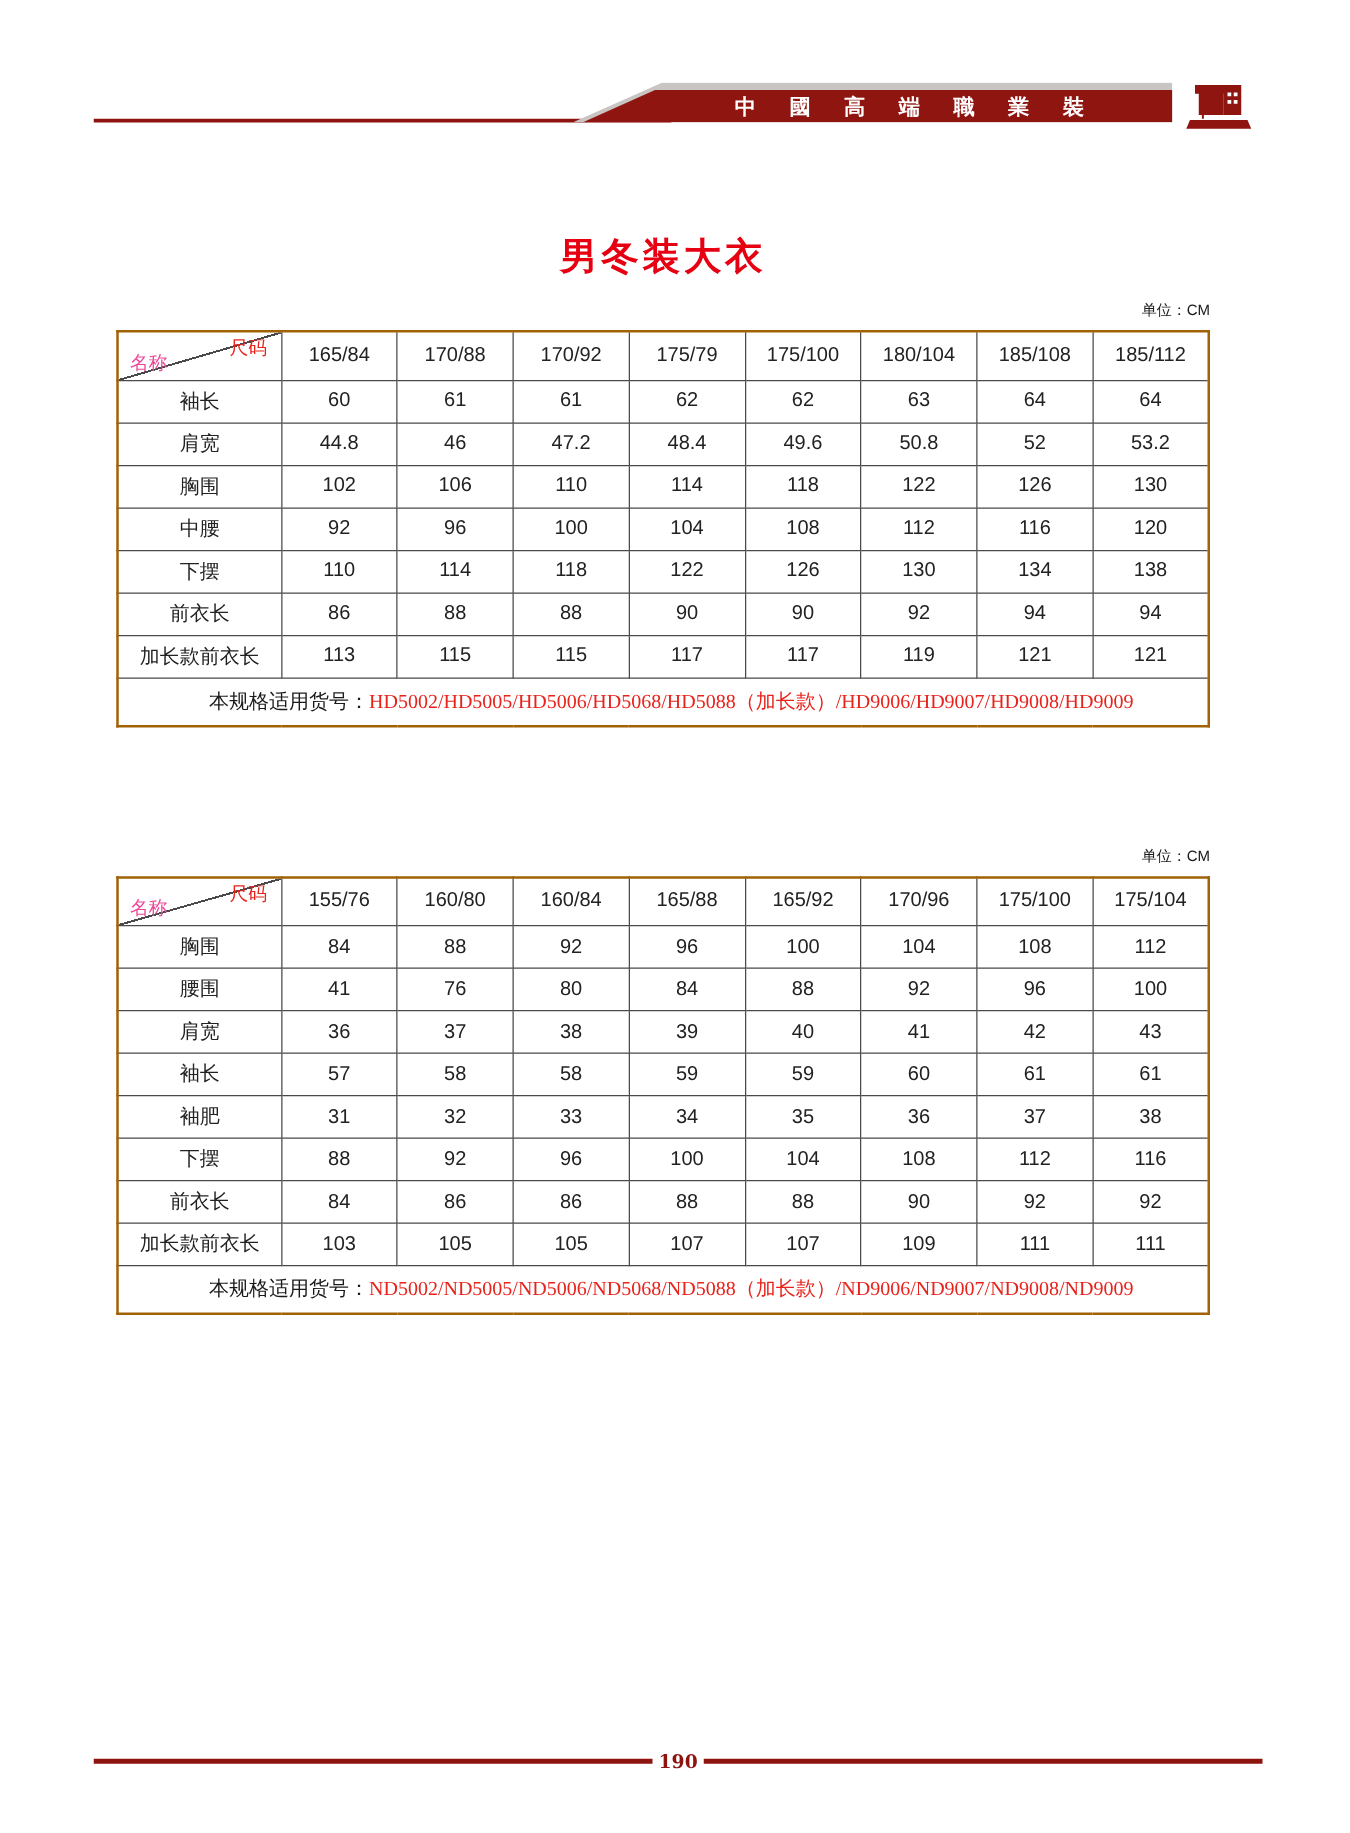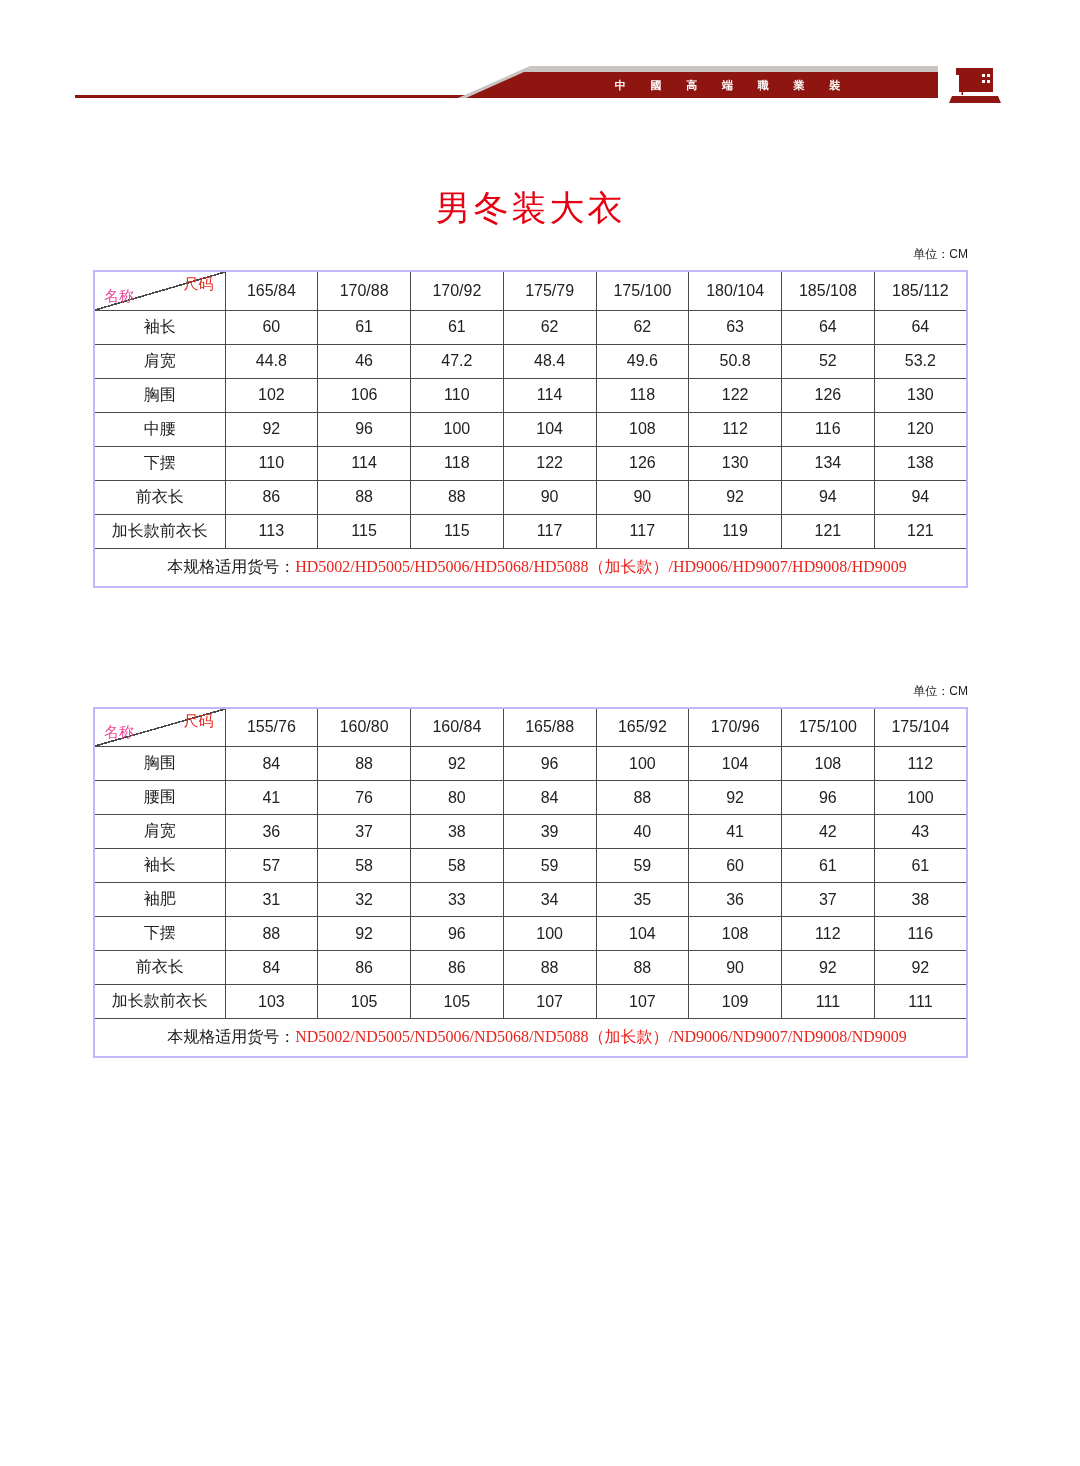--- a/index.html
+++ b/index.html
@@ -25,42 +25,42 @@
     width: 480px; height: 32px; background: #c9c5c3;
     clip-path: polygon(72px 0, 100% 0, 100% 100%, 0 100%);
   }
   .red-banner {
     position: absolute; left: 466px; top: 72px;
     width: 472px; height: 26px; background: #8f1511;
     clip-path: polygon(58px 0, 100% 0, 100% 100%, 0 100%);
     display: flex; align-items: center; justify-content: center;
   }
   .banner-text {
-    color: #ffffff; font-family: Liberation Serif, serif;
-    font-weight: bold; font-size: 11px; letter-spacing: 4px; word-spacing: 14px;
+    color: #ffffff; font-family: Liberation Sans, sans-serif;
+    font-weight: bold; font-size: 17px; letter-spacing: 4px; word-spacing: 14px;
     padding-left: 55px; white-space: nowrap;
   }
   .sewing-icon { position: absolute; left: 948px; top: 64px; width: 54px; height: 42px; }
 
   
   .table-block { width: 875px; margin-left: 93px; }
   .table-block.first { padding-top: 185px; }
   .table-block.second { padding-top: 95px; }
 
   .block-title {
-    text-align: center; color: #e60012; font-size: 35px; font-weight: normal;
+    text-align: center; color: #e60012; font-size: 30px; font-weight: bold;
     letter-spacing: 3px; margin-bottom: 14px;
   }
   .unit-label {
     text-align: right; color: #1a1a1a; font-size: 12px; margin-bottom: 7px;
   }
 
   table.size-table {
     width: 100%; border-collapse: collapse; table-layout: fixed;
-    border: 2px solid #c4b5fd;
+    border: 2px solid #a16207;
   }
   table.size-table col.namecol { width: 131px; }
   table.size-table th, table.size-table td {
     border: 1px solid #4a4a4a; text-align: center; vertical-align: middle;
     color: #222222; font-size: 16px; font-weight: normal;
   }
   table.size-table thead th { height: 39px; }
   table.size-table tbody th, table.size-table tbody td { height: 34px; }
 
   th.colhead { color: #e8231c; font-size: 15px; }
@@ -344,14 +344,19 @@
             <td>111</td>
             <td>111</td>
           </tr>
           <tr>
             <td class="codes" colspan="9"><span class="codes-label">本规格适用货号：</span><span class="codes-value">ND5002/ND5005/ND5006/ND5068/ND5088（加长款）/ND9006/ND9007/ND9008/ND9009</span></td>
           </tr>
         </tbody>
       </table>
   </section>
 
+  <footer class="page-footer">
+    <span class="foot-line"></span>
+    <span class="page-number">190</span>
+    <span class="foot-line"></span>
+  </footer>
 
 </div>
 
 </body></html>

